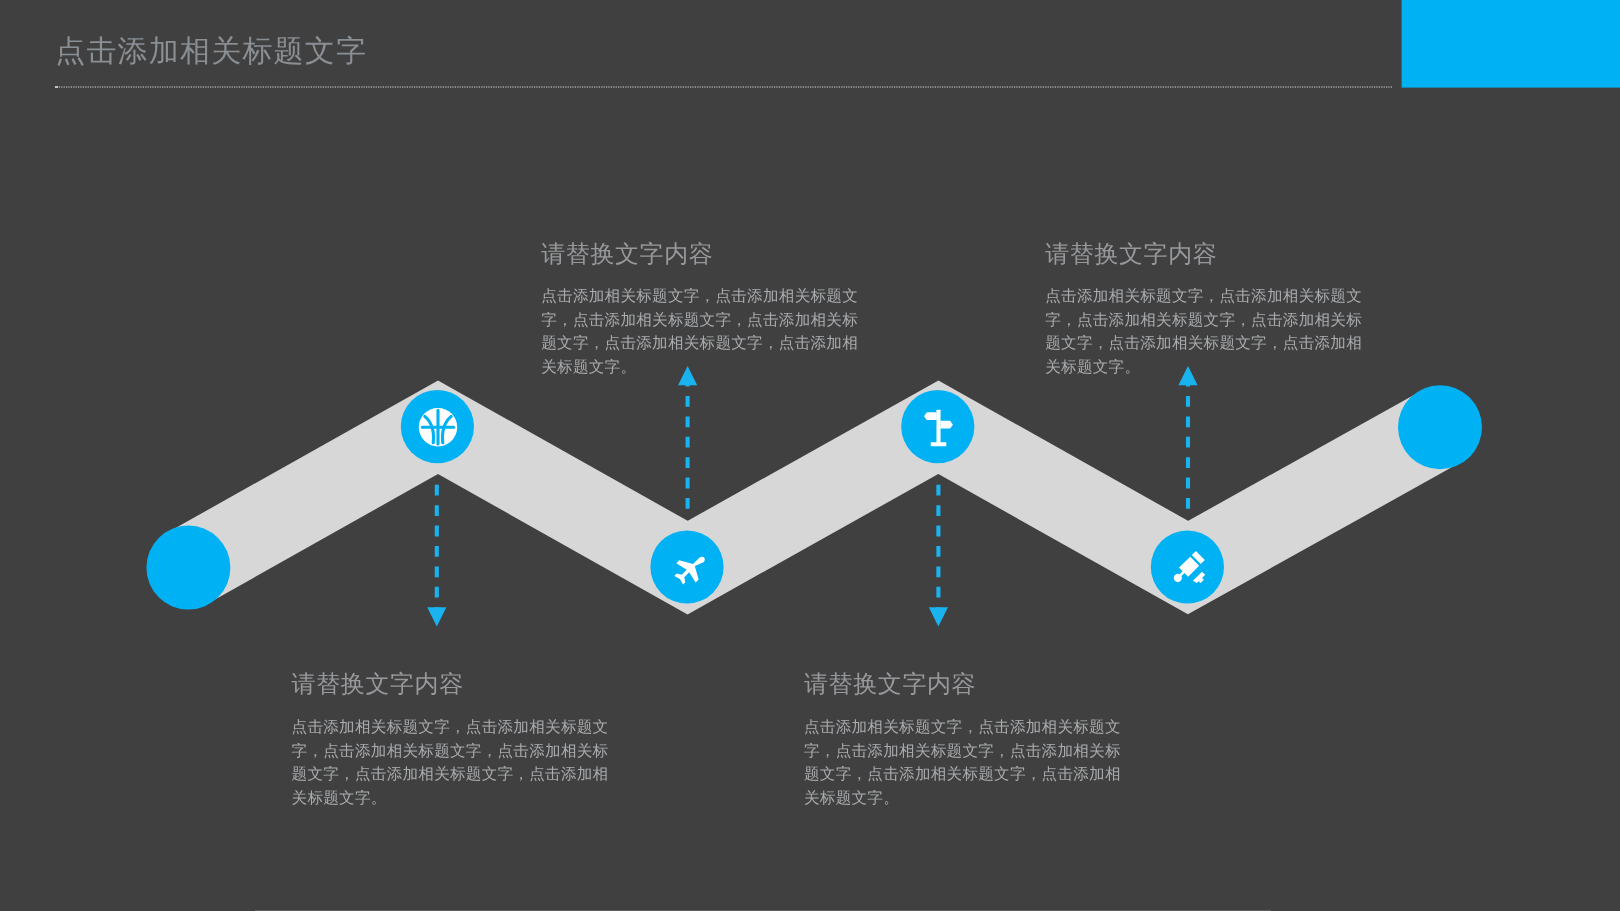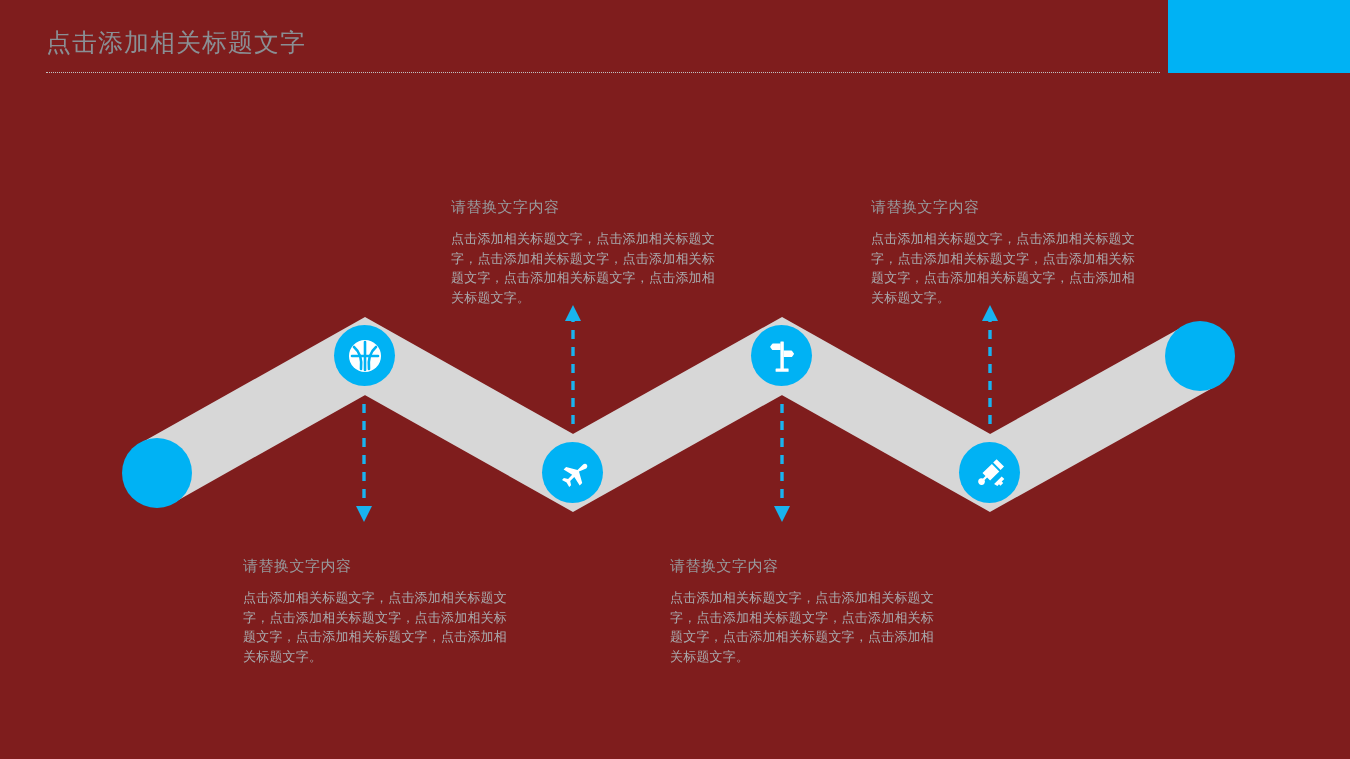--- a/index.html
+++ b/index.html
@@ -12,21 +12,21 @@
     background: #ffffff;
     font-family: "Liberation Sans", "DejaVu Sans", sans-serif;
     overflow: hidden;
     position: relative;
   }
   #slide {
     position: absolute;
     left: 0; top: 0;
     width: 1350px;
     height: 759px;
-    background: #7f1d1d;
+    background: #404040;
     overflow: hidden;
   }
 
   
   .corner-block {
     position: absolute;
     left: 1168px;
     top: 0px;
     width: 182px;
     height: 73px;
@@ -78,21 +78,21 @@
     height: 61px;
   }
   .node svg { display:block; }
 
   
   .txt-block {
     position: absolute;
     width: 270px;
   }
   .txt-head {
-    font-size: 15px;
+    font-size: 20px;
     color: #97999c;
     margin: 0 0 12px 0;
     font-weight: normal;
     letter-spacing: 0.5px;
   }
   .txt-body {
     font-size: 13px;
     line-height: 19.5px;
     color: #a9abae;
     margin: 0;

